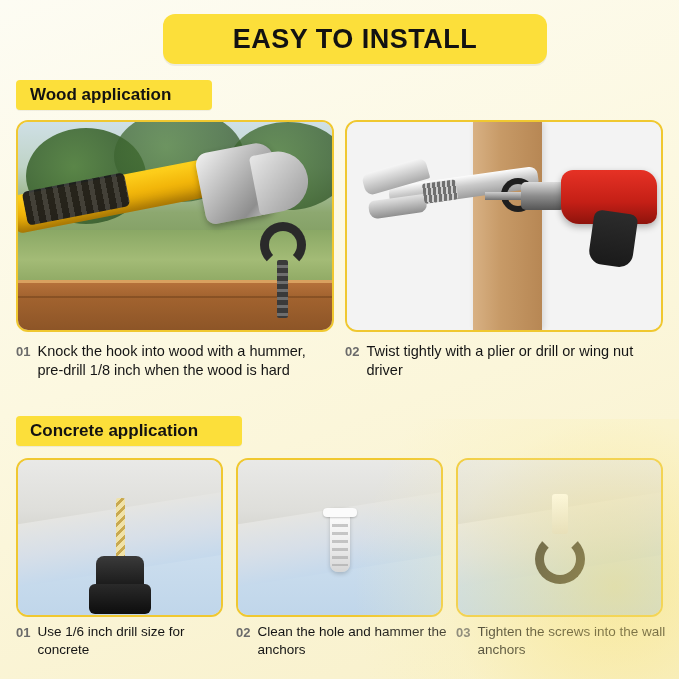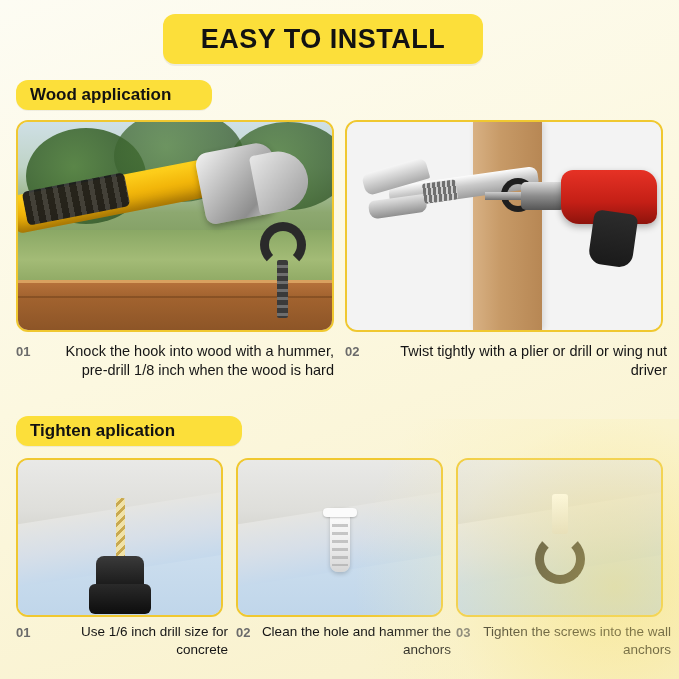--- a/index.html
+++ b/index.html
@@ -22,38 +22,38 @@
     right: -120px; bottom: -160px;
     width: 460px; height: 420px;
     background: radial-gradient(circle at 60% 40%, rgba(247,226,120,0.55) 0%, rgba(250,240,180,0.25) 45%, rgba(255,255,255,0) 70%);
     pointer-events: none;
   }
 
   
   .title-wrap {
     position: absolute;
     left: 163px; top: 14px;
-    width: 320px; height: 50px;
+    width: 384px; height: 50px;
     background: #fcdf3a;
     border-radius: 12px;
     box-shadow: 0 2px 0 rgba(0,0,0,0.06);
     display: flex; align-items: center; justify-content: center;
   }
   .title-text {
     font-size: 27px;
     font-weight: bold;
     letter-spacing: 0.5px;
     color: #121212;
   }
 
   
   .section-tag {
     position: absolute;
     background: #fcdf3a;
-    border-radius: 12px;
+    border-radius: 4px;
     display: flex; align-items: center;
     padding: 0 14px;
     height: 30px;
     box-shadow: 0 1px 0 rgba(0,0,0,0.05);
   }
   .section-tag .section-label {
     font-size: 17px;
     font-weight: bold;
     color: #121212;
   }
@@ -315,21 +315,20 @@
     flex: 0 0 auto;
     font-size: 13px;
     font-weight: bold;
     color: #6b6b6b;
     padding-top: 2px;
   }
   .step-text {
     font-size: 14.5px;
     line-height: 1.32;
     color: #151515;
-    text-align: right;
   }
   #step-w1 { left: 16px; top: 342px; width: 318px; }
   #step-w2 { left: 345px; top: 342px; width: 322px; }
   #step-c1 { left: 16px; top: 623px; width: 212px; }
   #step-c2 { left: 236px; top: 623px; width: 215px; }
   #step-c3 { left: 456px; top: 623px; width: 215px; }
   #step-c1 .step-text, #step-c2 .step-text, #step-c3 .step-text { font-size: 13.5px; }
 </style>
 </head>
 <body>
@@ -384,21 +383,21 @@
   <div class="step" id="step-w1">
     <span class="step-num">01</span>
     <span class="step-text">Knock the hook into wood with a hummer, pre-drill 1/8 inch when the wood is hard</span>
   </div>
   <div class="step" id="step-w2">
     <span class="step-num">02</span>
     <span class="step-text">Twist tightly with a plier or drill or wing nut driver</span>
   </div>
 
   <div class="section-tag" id="tag-concrete">
-    <span class="section-label">Tighten aplication</span>
+    <span class="section-label">Concrete application</span>
   </div>
 
   <div class="photo" id="photo-con-1">
     <div class="wall-top"></div>
     <div class="wall-bot"></div>
     <div class="wall-diag"></div>
     <div class="c1-bit"></div>
     <div class="c1-chuck"></div>
     <div class="c1-chuck2"></div>
   </div>

